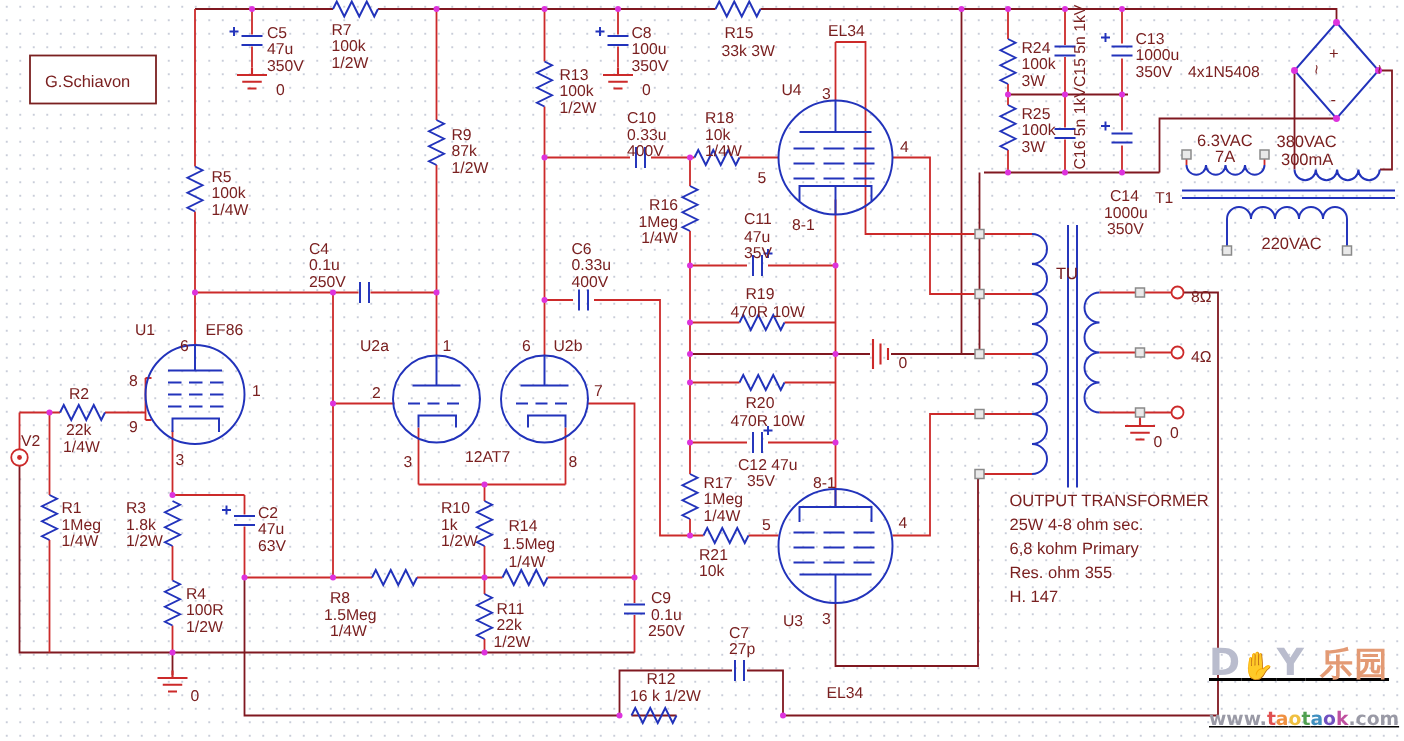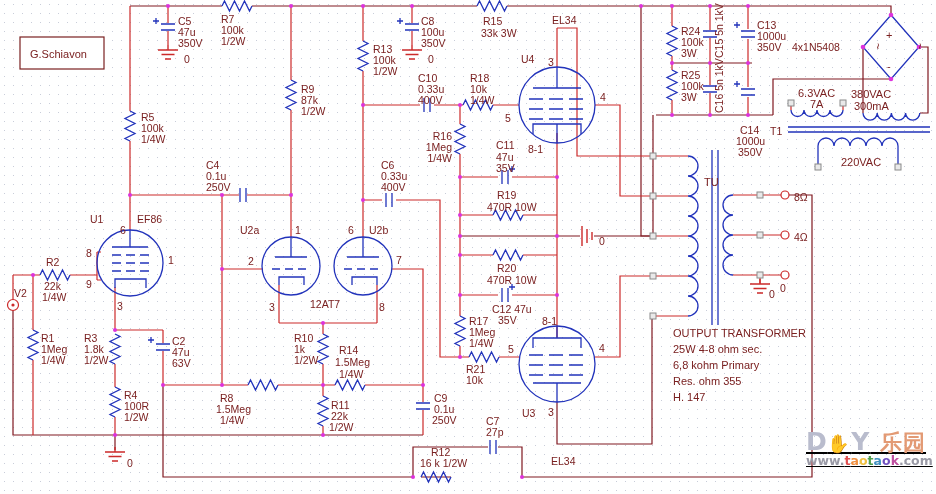--- a/index.html
+++ b/index.html
@@ -13,21 +13,21 @@
   .sy{stroke:#2233bb;fill:none;stroke-width:1.3;}
   .gnd{stroke:#cc2a2a;fill:none;stroke-width:1.4;}
   .lbl{font:10.5px "Liberation Sans",sans-serif;fill:#7a2020;}
   .lblB{font:11px "Liberation Sans",sans-serif;fill:#7a2020;}
   .dot{fill:#dd33dd;stroke:none;}
   .sq{fill:#e9e9e9;stroke:#8a8a8a;stroke-width:1;}
   .term{fill:#fff;stroke:#cc2a2a;stroke-width:1.2;}
   .wm{position:absolute;left:806px;top:429px;width:126px;line-height:1;
       font-family:"DejaVu Sans",sans-serif;text-decoration:underline;}
   .wm .logo{font-size:25px;font-weight:bold;letter-spacing:1px;}
-  .wm .url{font-size:12.5px;font-weight:bold;margin-top:1px;letter-spacing:0;}
+  .wm .url{font-size:12.5px;font-weight:bold;margin-top:18px;letter-spacing:0;}
   .wm span{display:inline;}
 </style>
 </head>
 <body>
 
 <div class="stage">
 <svg width="936" height="494" viewBox="0 0 936 494">
   <defs>
     <g id="rh">
           <path class="sy" d="M-15,0 L-12.5,-5 L-7.5,5 L-2.5,-5 L2.5,5 L7.5,-5 L12.5,5 L15,0"></path>

